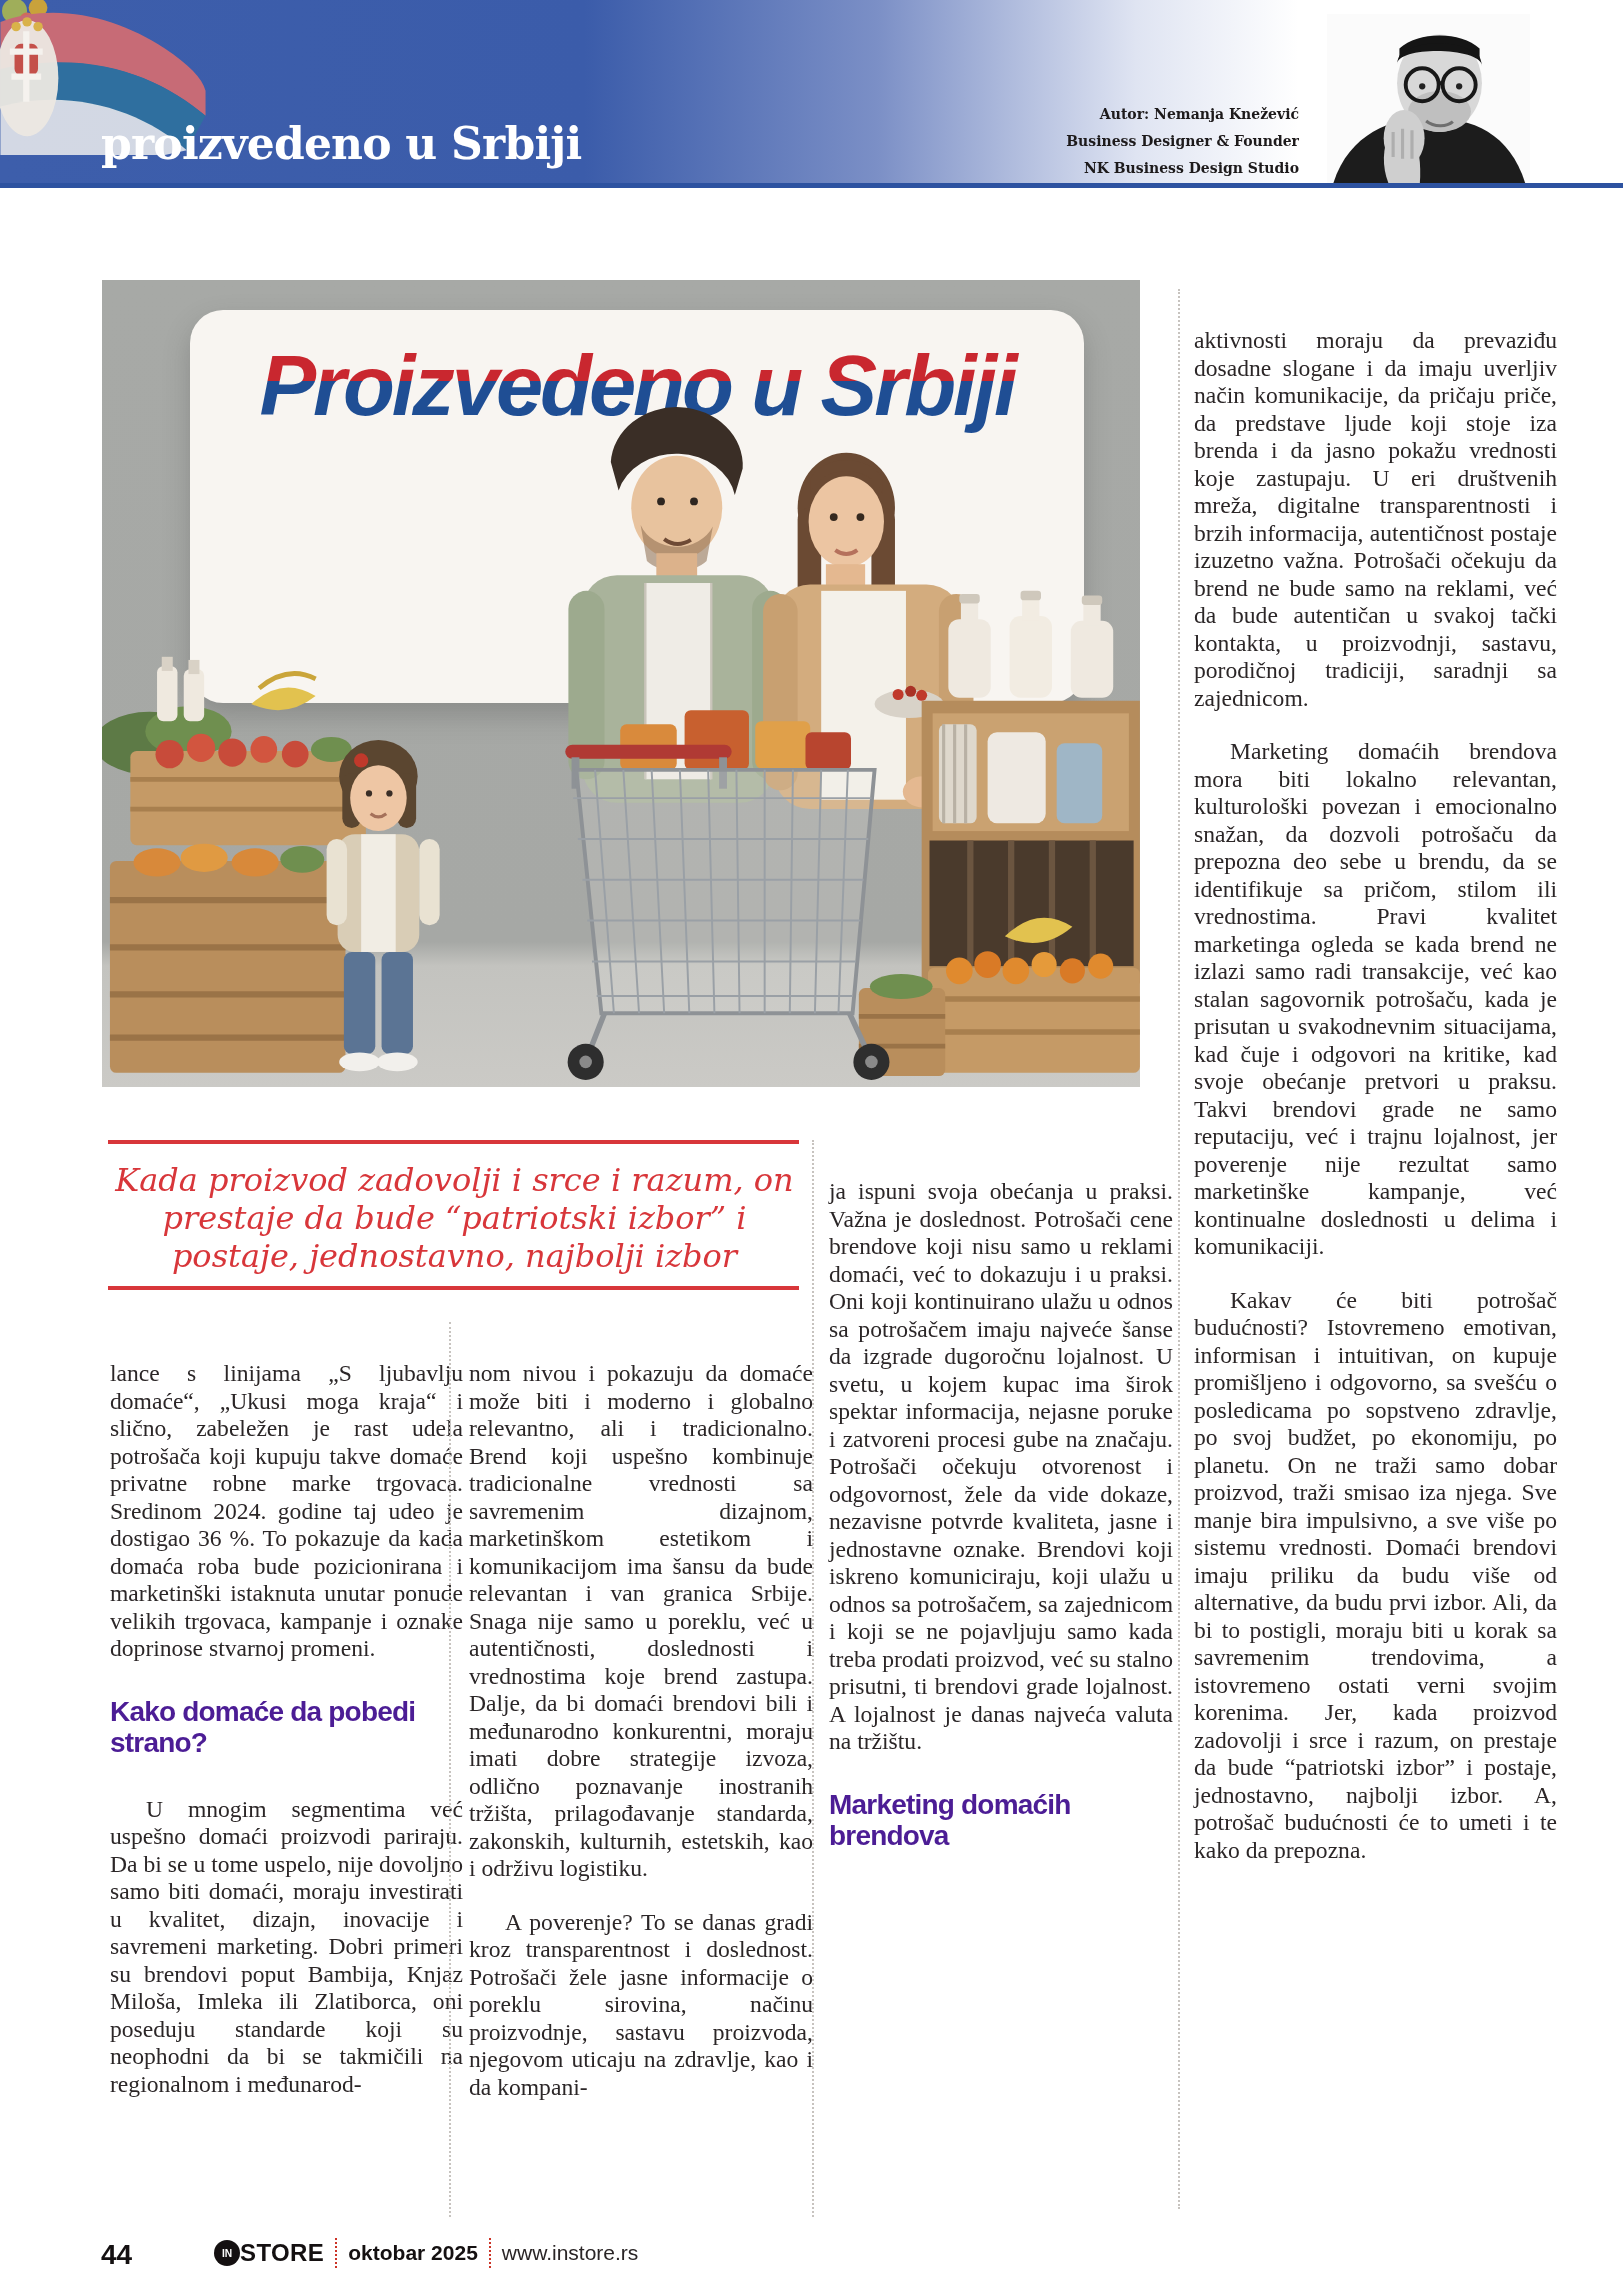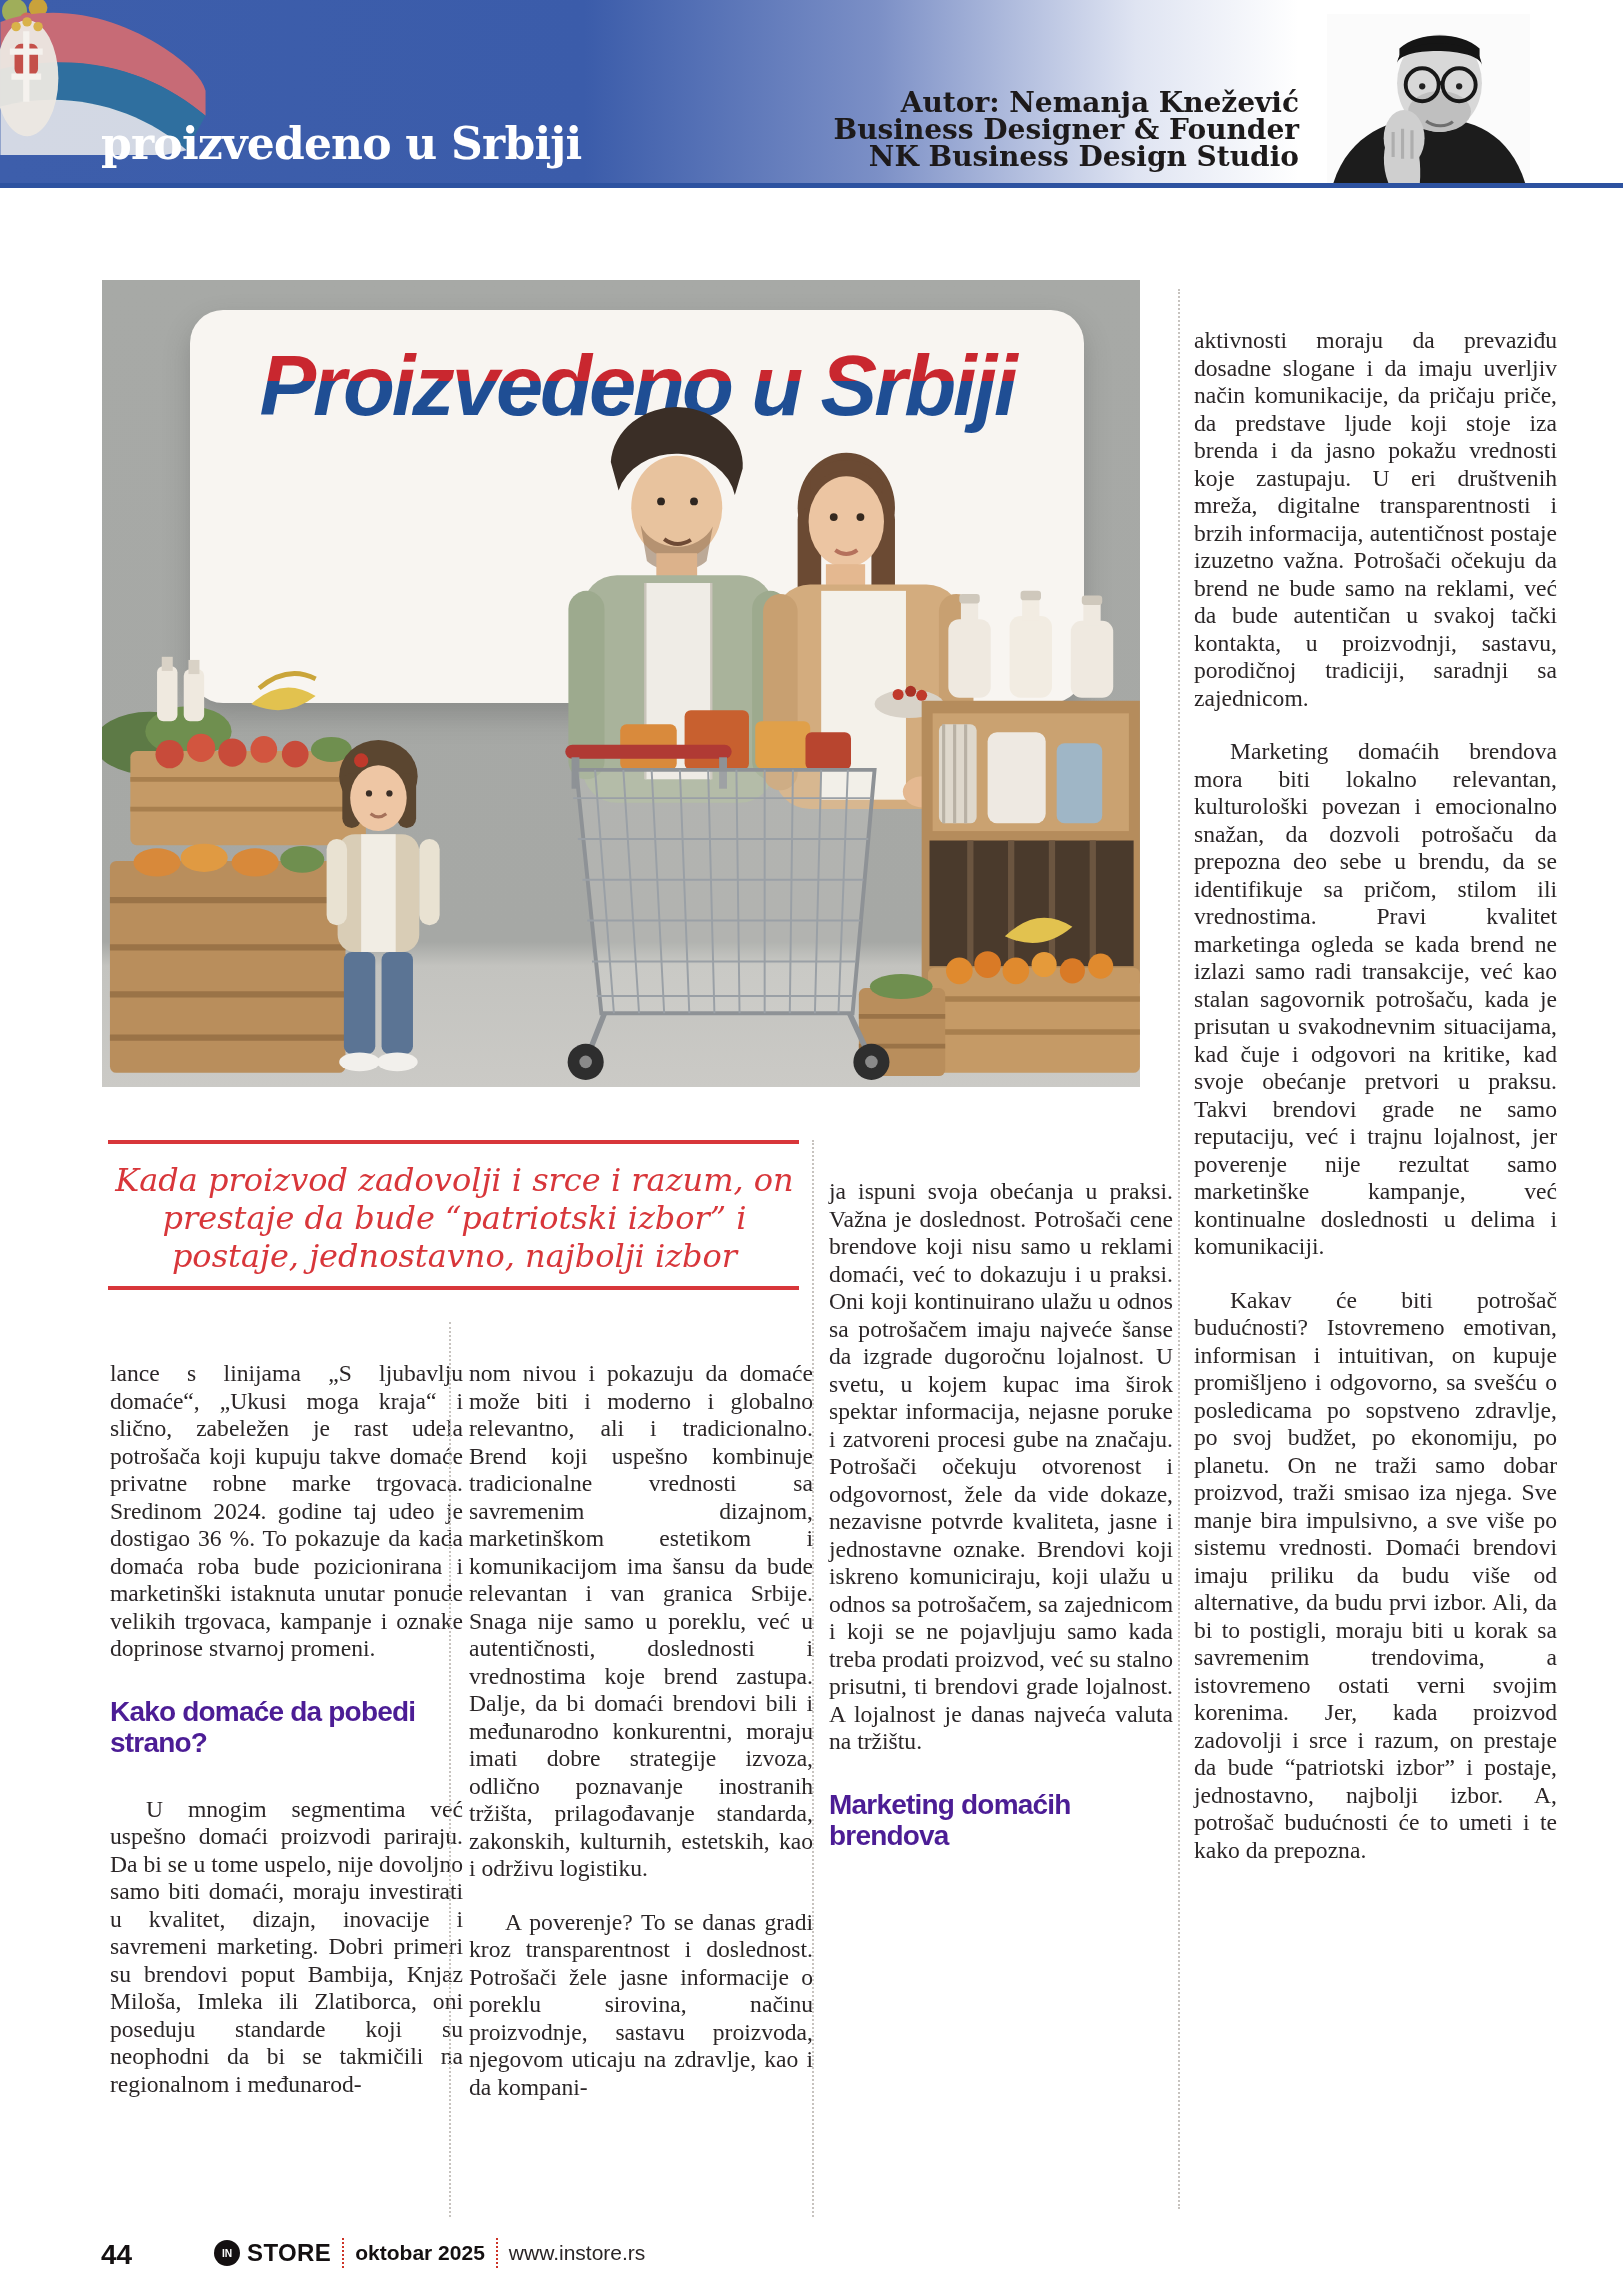--- a/index.html
+++ b/index.html
@@ -14,23 +14,23 @@
     position:absolute; left:0; top:0; width:1623px; height:183px;
     background:linear-gradient(90deg,#3d5eab 0%,#3b5caa 36%,#7b8fc6 54%,#dfe4f2 70%,#ffffff 80%);
   }
   .flag { position:absolute; left:0; top:0; width:224px; height:155px; }
   .section-title {
     position:absolute; left:101px; top:118px;
     font-family:"DejaVu Serif", serif; font-weight:bold;
     font-size:44px; color:#ffffff; letter-spacing:-0.8px; white-space:nowrap;
   }
   .author-block {
-    position:absolute; right:324px; top:89px; text-align:right;
+    position:absolute; right:324px; top:101px; text-align:right;
     font-family:"DejaVu Serif", serif; font-weight:bold;
-    font-size:28px; line-height:27px; color:#1d1a1b;
+    font-size:14px; line-height:27px; color:#1d1a1b;
   }
   .portrait {
     position:absolute; right:93px; top:14px; width:203px; height:169px;
     background:#fdfdfd;
   }
   .header-rule { position:absolute; left:0; top:183px; width:1623px; height:4.7px; background:#2d52a0; }
 
   
   .photo {
     position:absolute; left:102px; top:280px; width:1038px; height:807px;
@@ -88,21 +88,21 @@
     position:absolute; left:101px; top:2239px;
     font-family:"Liberation Sans", sans-serif; font-weight:900; font-size:28px; color:#141011;
   }
   .footer-row {
     position:absolute; left:214px; top:2235px; height:36px;
     display:flex; align-items:center; font-family:"Liberation Sans", sans-serif; color:#141011;
   }
   .logo-circle {
     width:26px; height:26px; border-radius:50%; background:#141011; color:#ffffff;
     display:flex; align-items:center; justify-content:center;
-    font-size:10.2px; font-weight:900; letter-spacing:0; margin-right:7px;
+    font-size:10.2px; font-weight:900; letter-spacing:0; 
   }
   .logo-store { font-weight:900; font-size:24px; letter-spacing:0.4px; }
   .footer-sep { width:0; height:30px; border-left:2.4px dotted #cc3327; margin:0 11px; }
   .footer-issue { font-weight:900; font-size:21px; }
   .footer-site { font-weight:400; font-size:21px; color:#2a2526; }
 </style>
 </head>
 <body>
 
 <div class="page">

